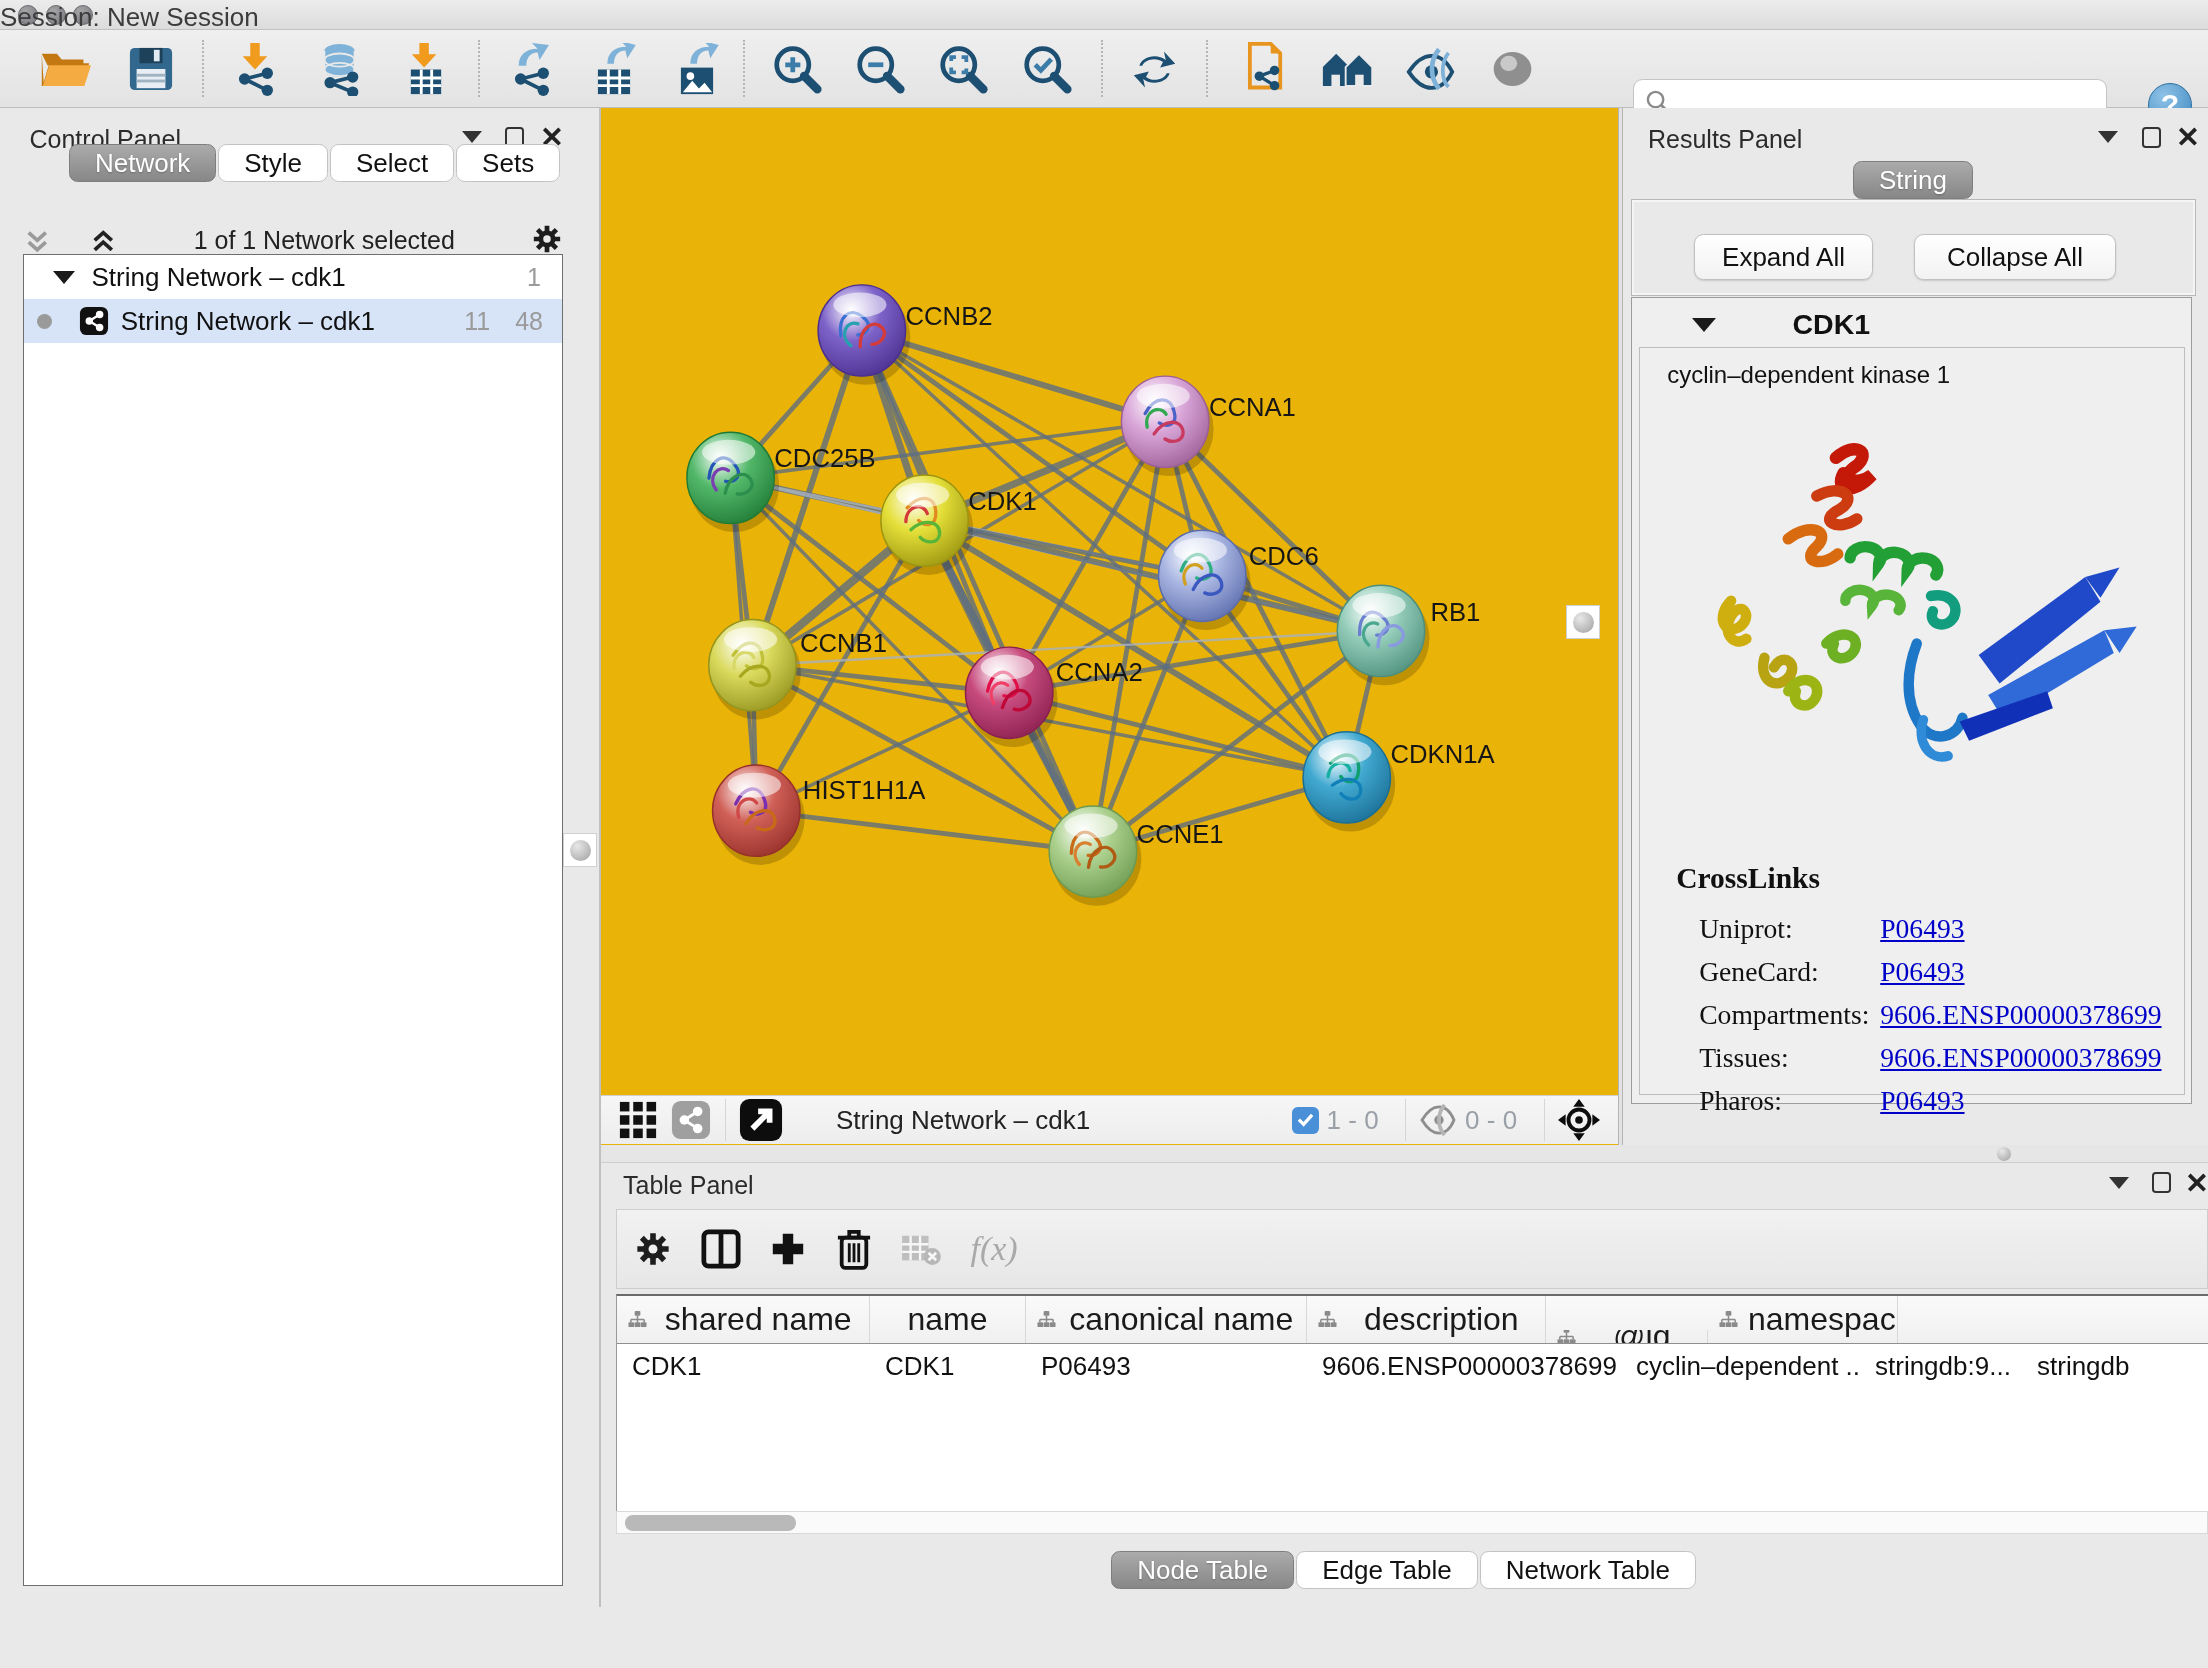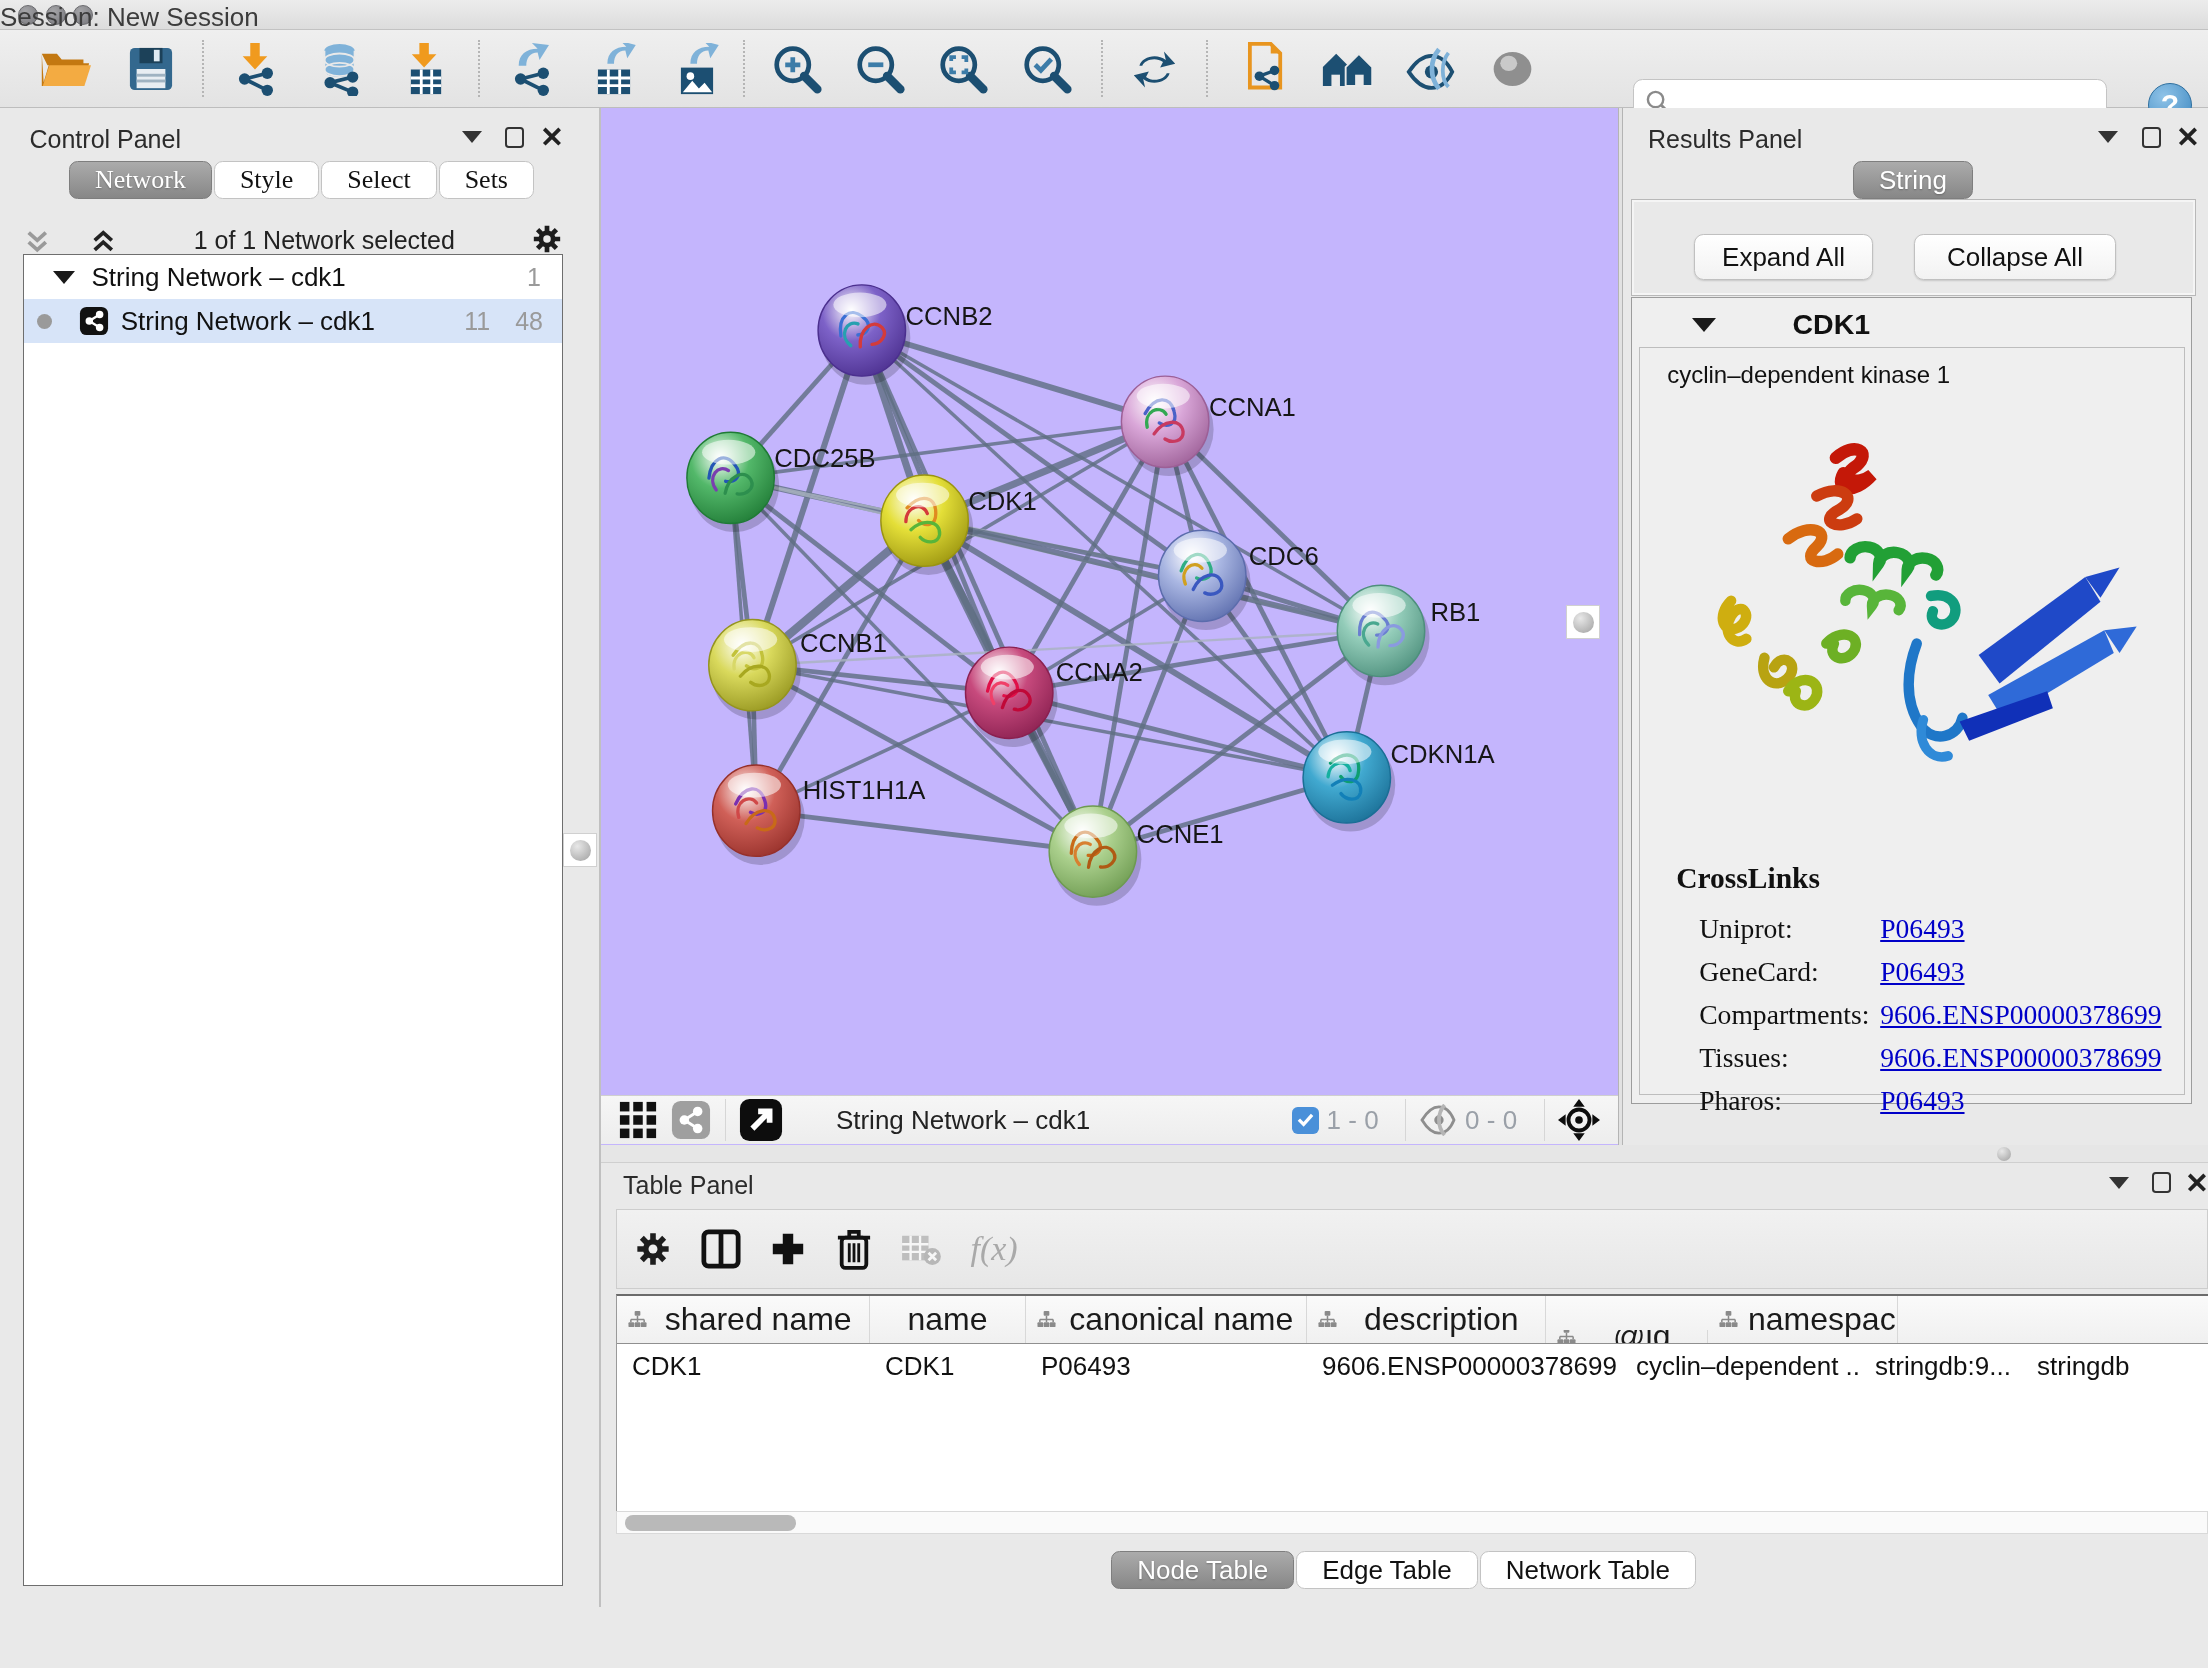--- a/index.html
+++ b/index.html
@@ -34,39 +34,39 @@
     border-top:12.4px solid #333;}
   .float-sq{width:19px;height:21px;border:2.9px solid #333;border-radius:3.8px;}
   .close-x{font-size:28.5px;font-weight:bold;color:#222;line-height:1;}
   .tab{height:38px;border:1px solid #c3c3c3;background:#fff;color:#111;font-size:26px;
     display:inline-flex;align-items:center;justify-content:center;padding:0 25px;
     border-radius:8.6px;margin-right:1.9px;}
   .tab.sel{background:linear-gradient(#ababab,#878787);color:#fff;border-color:#7e7e7e;
     text-shadow:0 1px 1.9px rgba(0,0,0,.25);}
   
   .control-panel{position:absolute;left:0;top:108px;width:599px;height:1499px;background:#e9e9e9;}
-  .cp-tabs{position:absolute;left:69px;top:53px;font-family:Liberation Serif, serif;}
+  .cp-tabs{position:absolute;left:69px;top:36px;}
   .cp-selbar{position:absolute;left:23px;top:107px;width:540px;height:40px;display:flex;align-items:flex-end;gap:28px;}
   .cp-selbar .txt{flex:1;text-align:center;font-size:25px;color:#222;}
   .tree-box{position:absolute;left:23px;top:146px;width:540px;height:1332px;background:#fff;
     border:1.9px solid #6e6e6e;}
   .tree-row{position:relative;height:44px;display:flex;align-items:center;font-size:26px;color:#111;}
   .tree-row.selected{background:#d7e4f8;}
   .count{color:#9a9a9a;font-size:25px;}
   
   .vline-left{position:absolute;left:599px;top:108px;width:1.9px;height:1499px;background:#c0c0c0;}
   .vline-right{position:absolute;left:1618px;top:108px;width:4.8px;height:1054px;
     border-left:1.9px solid #b4b4b4;border-right:1.9px solid #b4b4b4;background:#e2e2e2;}
   .split-handle{position:absolute;width:34px;height:34px;background:#fff;border:1px solid #d0d0d0;
     display:flex;align-items:center;justify-content:center;}
   .split-dot{width:21px;height:21px;border-radius:50%;background:radial-gradient(circle at 35% 30%,#e8e8e8,#9f9f9f);}
   .hsplit{position:absolute;left:601px;top:1145px;width:1607px;height:17px;background:#e6e6e6;}
   .hsplit .split-dot{position:absolute;left:1396px;top:1.9px;width:14.3px;height:14.3px;}
   
-  .network-view{position:absolute;left:601px;top:108px;width:1018px;height:1106px;background:#c4b5fd;}
+  .network-view{position:absolute;left:601px;top:108px;width:1018px;height:1106px;background:#eab308;}
   .net-toolbar{position:absolute;left:0;top:987px;width:1018px;height:49px;
     background:linear-gradient(#f6f6f6,#ededed);border-top:1px solid #cfcfcf;
     display:flex;align-items:center;}
   .nt-sep{width:0;height:42px;border-left:1.9px solid #d6d6d6;margin:0 13.3px;}
   .nt-name{font-size:26px;color:#222;}
   .nt-count{font-size:26px;color:#9aa0a8;margin:0 13.3px 0 7.6px;}
   .icon-btn{background:none;border:0;padding:0;display:flex;align-items:center;justify-content:center;}
   
   .results-panel{position:absolute;left:1623px;top:108px;width:586px;height:1037px;background:#e9e9e9;}
   .rp-tab{position:absolute;left:230px;top:53px;}

